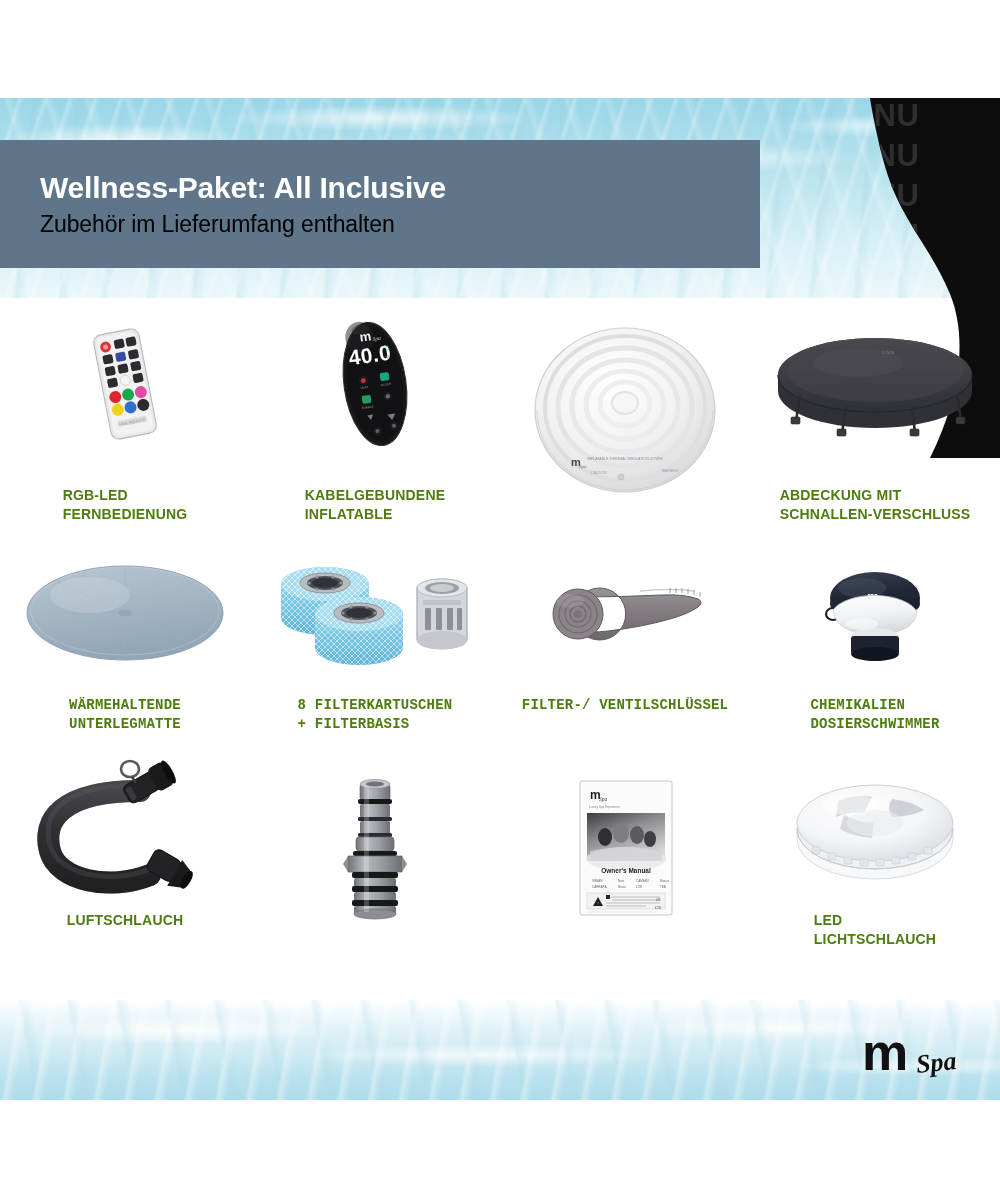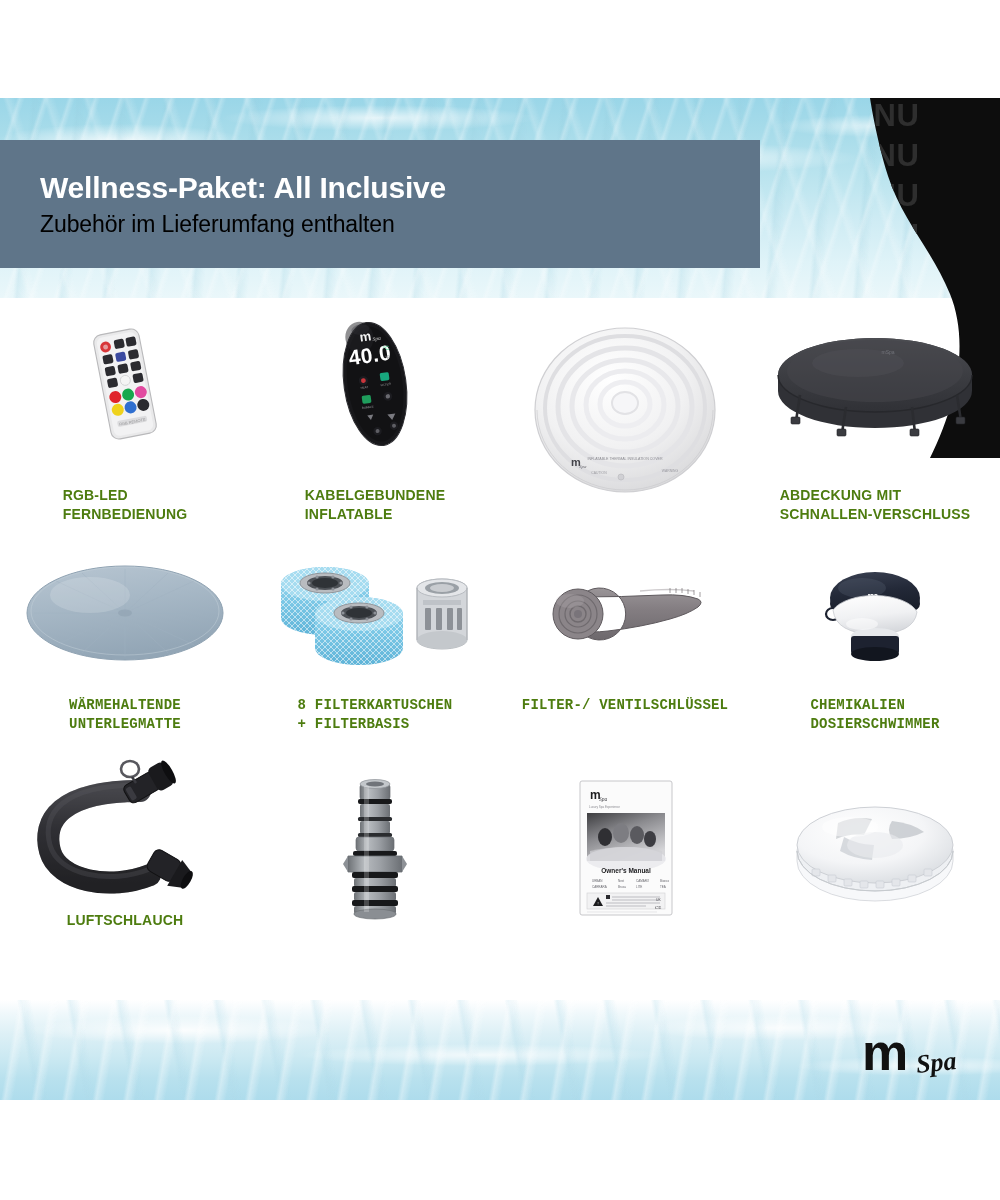--- a/index.html
+++ b/index.html
@@ -690,20 +690,22 @@
               <rect x="80" y="88" width="8" height="7" rx="1" fill="#e4e6ea" stroke="#c3c7cc" stroke-width=".5"></rect>
               <rect x="96" y="88" width="8" height="7" rx="1" fill="#e4e6ea" stroke="#c3c7cc" stroke-width=".5"></rect>
               <rect x="112" y="86" width="8" height="7" rx="1" fill="#e4e6ea" stroke="#c3c7cc" stroke-width=".5"></rect>
               <rect x="128" y="82" width="8" height="7" rx="1" fill="#e4e6ea" stroke="#c3c7cc" stroke-width=".5"></rect>
               <rect x="144" y="76" width="8" height="7" rx="1" fill="#e4e6ea" stroke="#c3c7cc" stroke-width=".5"></rect>
             </g>
             <path d="M 17 58 a78 40 0 0 0 156 0" fill="none" stroke="#c6cace" stroke-width="1"></path>
             <ellipse cx="70" cy="34" rx="28" ry="10" fill="#ffffff" opacity=".45"></ellipse>
           </svg>
         </div>
+        <div class="caption">LED
+LICHTSCHLAUCH</div>
       </div>
     </div>
   </div>
 
   <div class="water water-bottom"></div>
 
   <div class="brand-logo">
     <span class="brand-m">m</span>
     <span class="brand-spa">Spa</span>
   </div>

